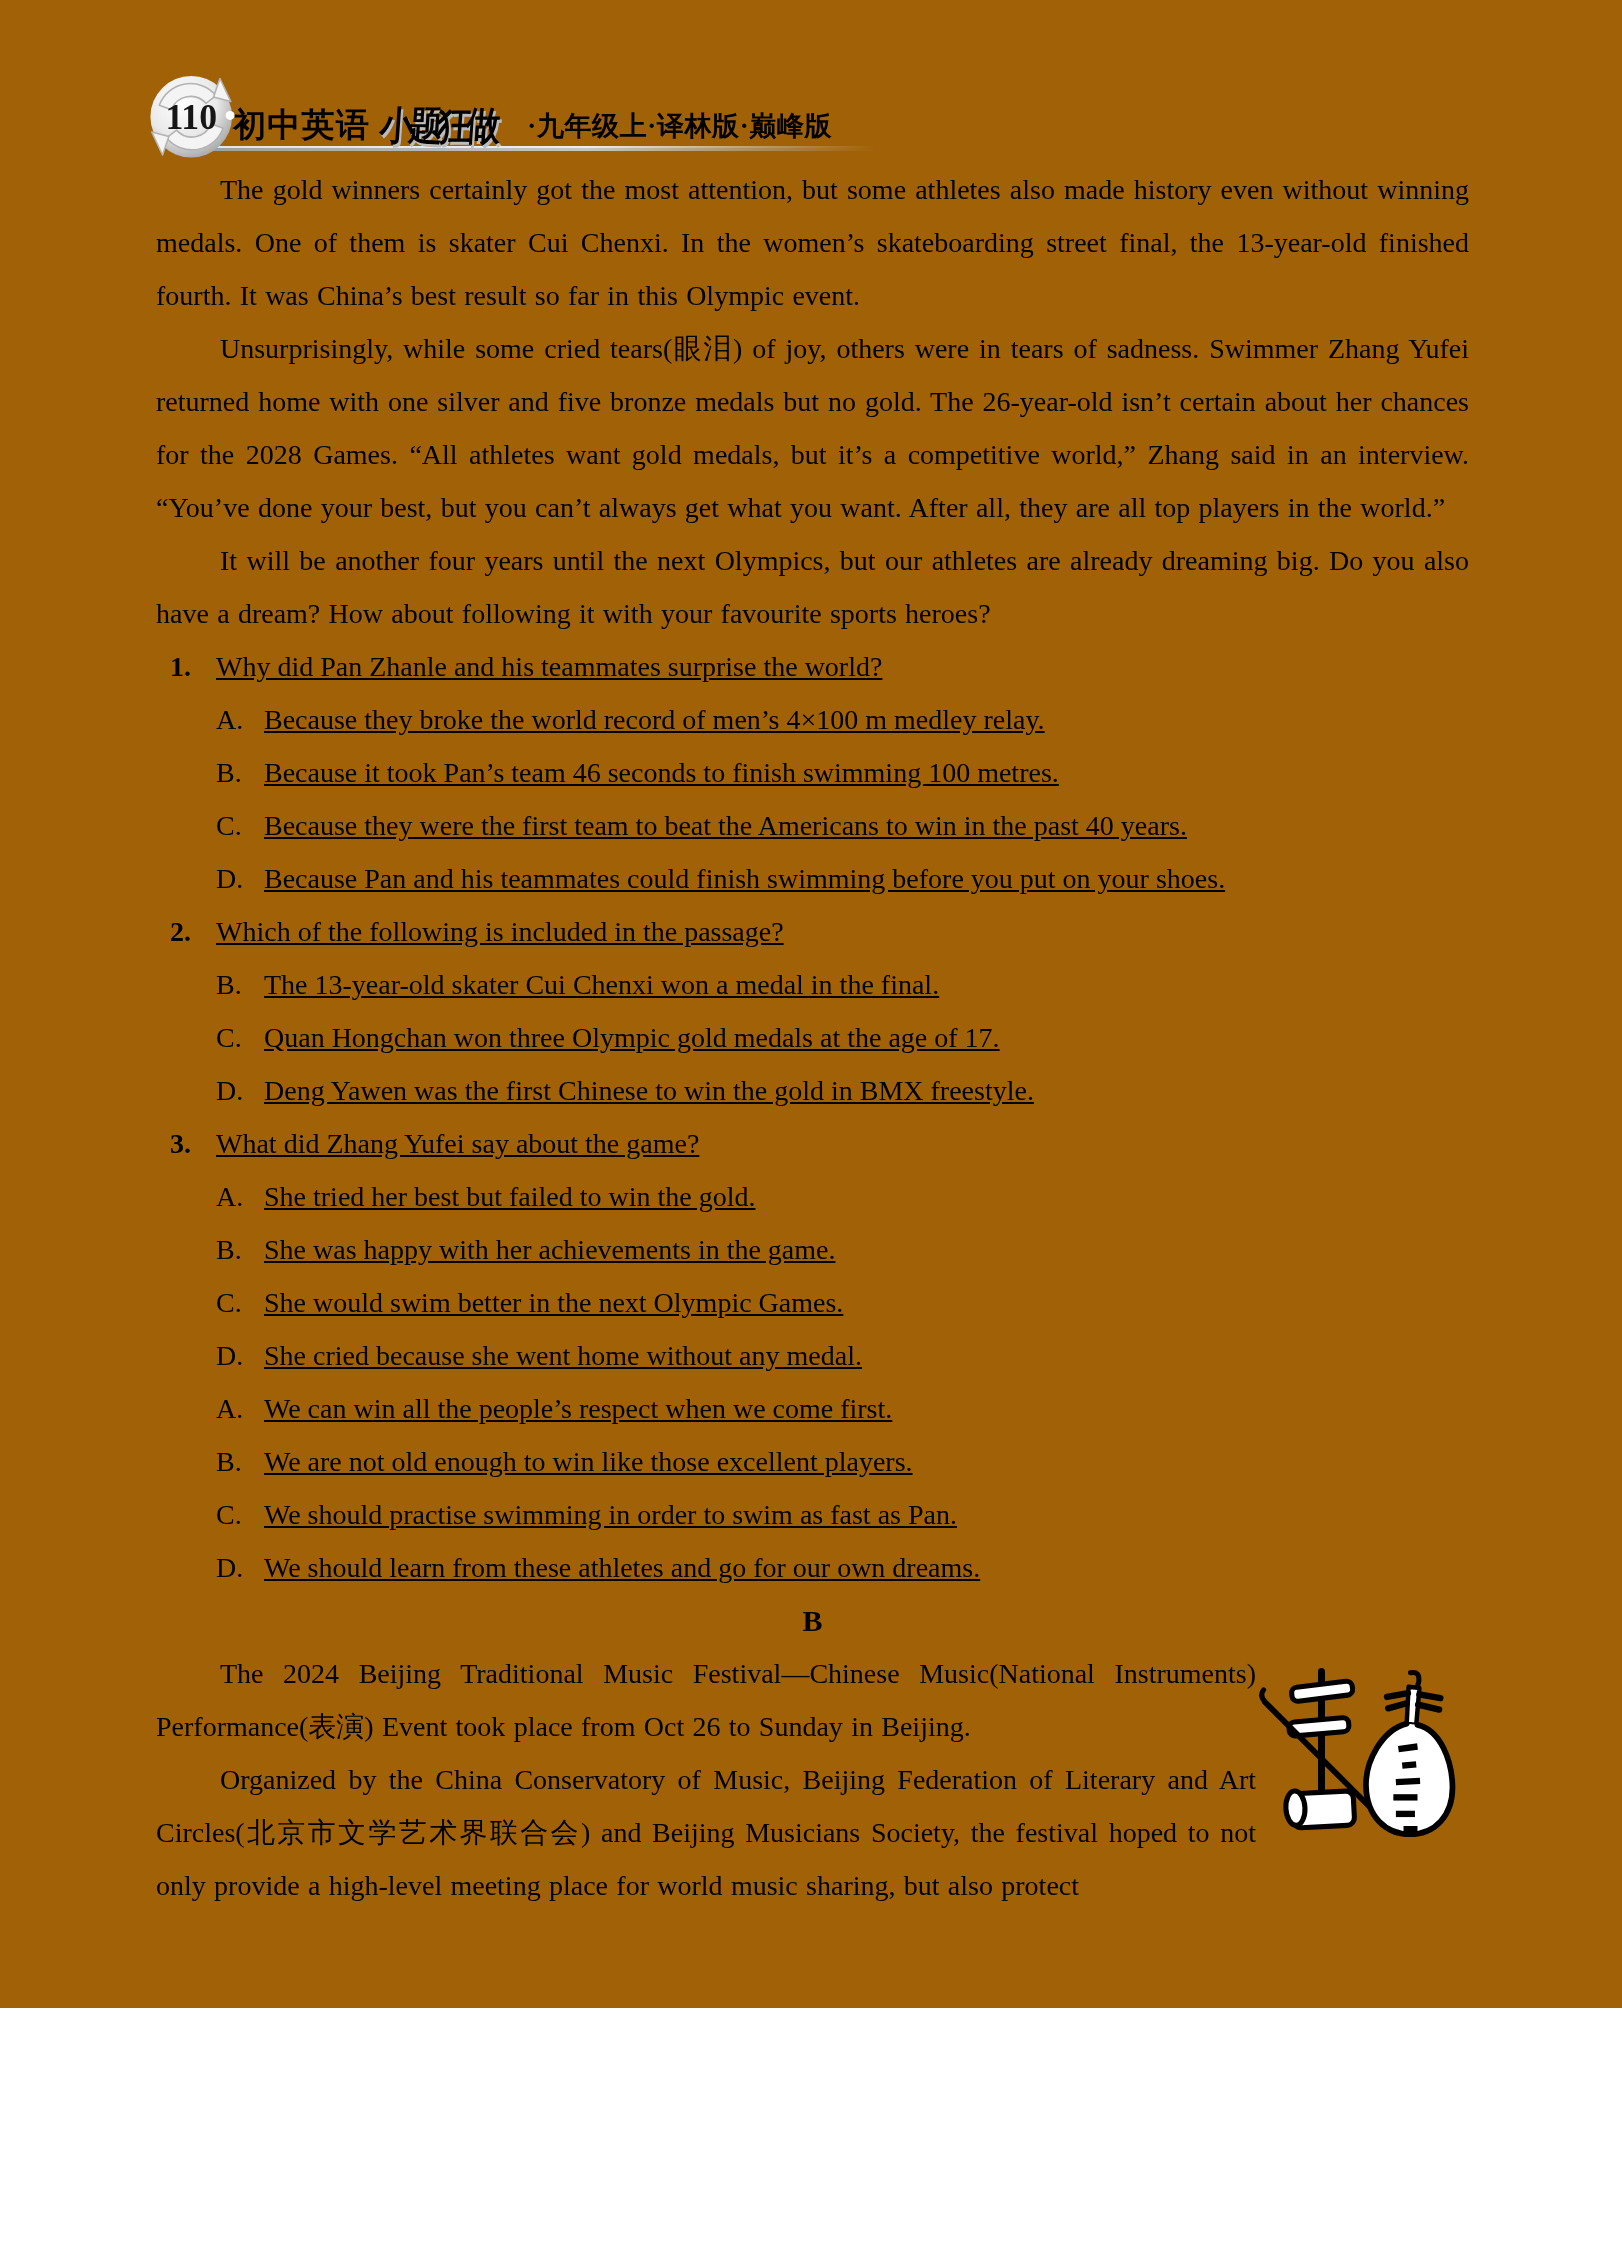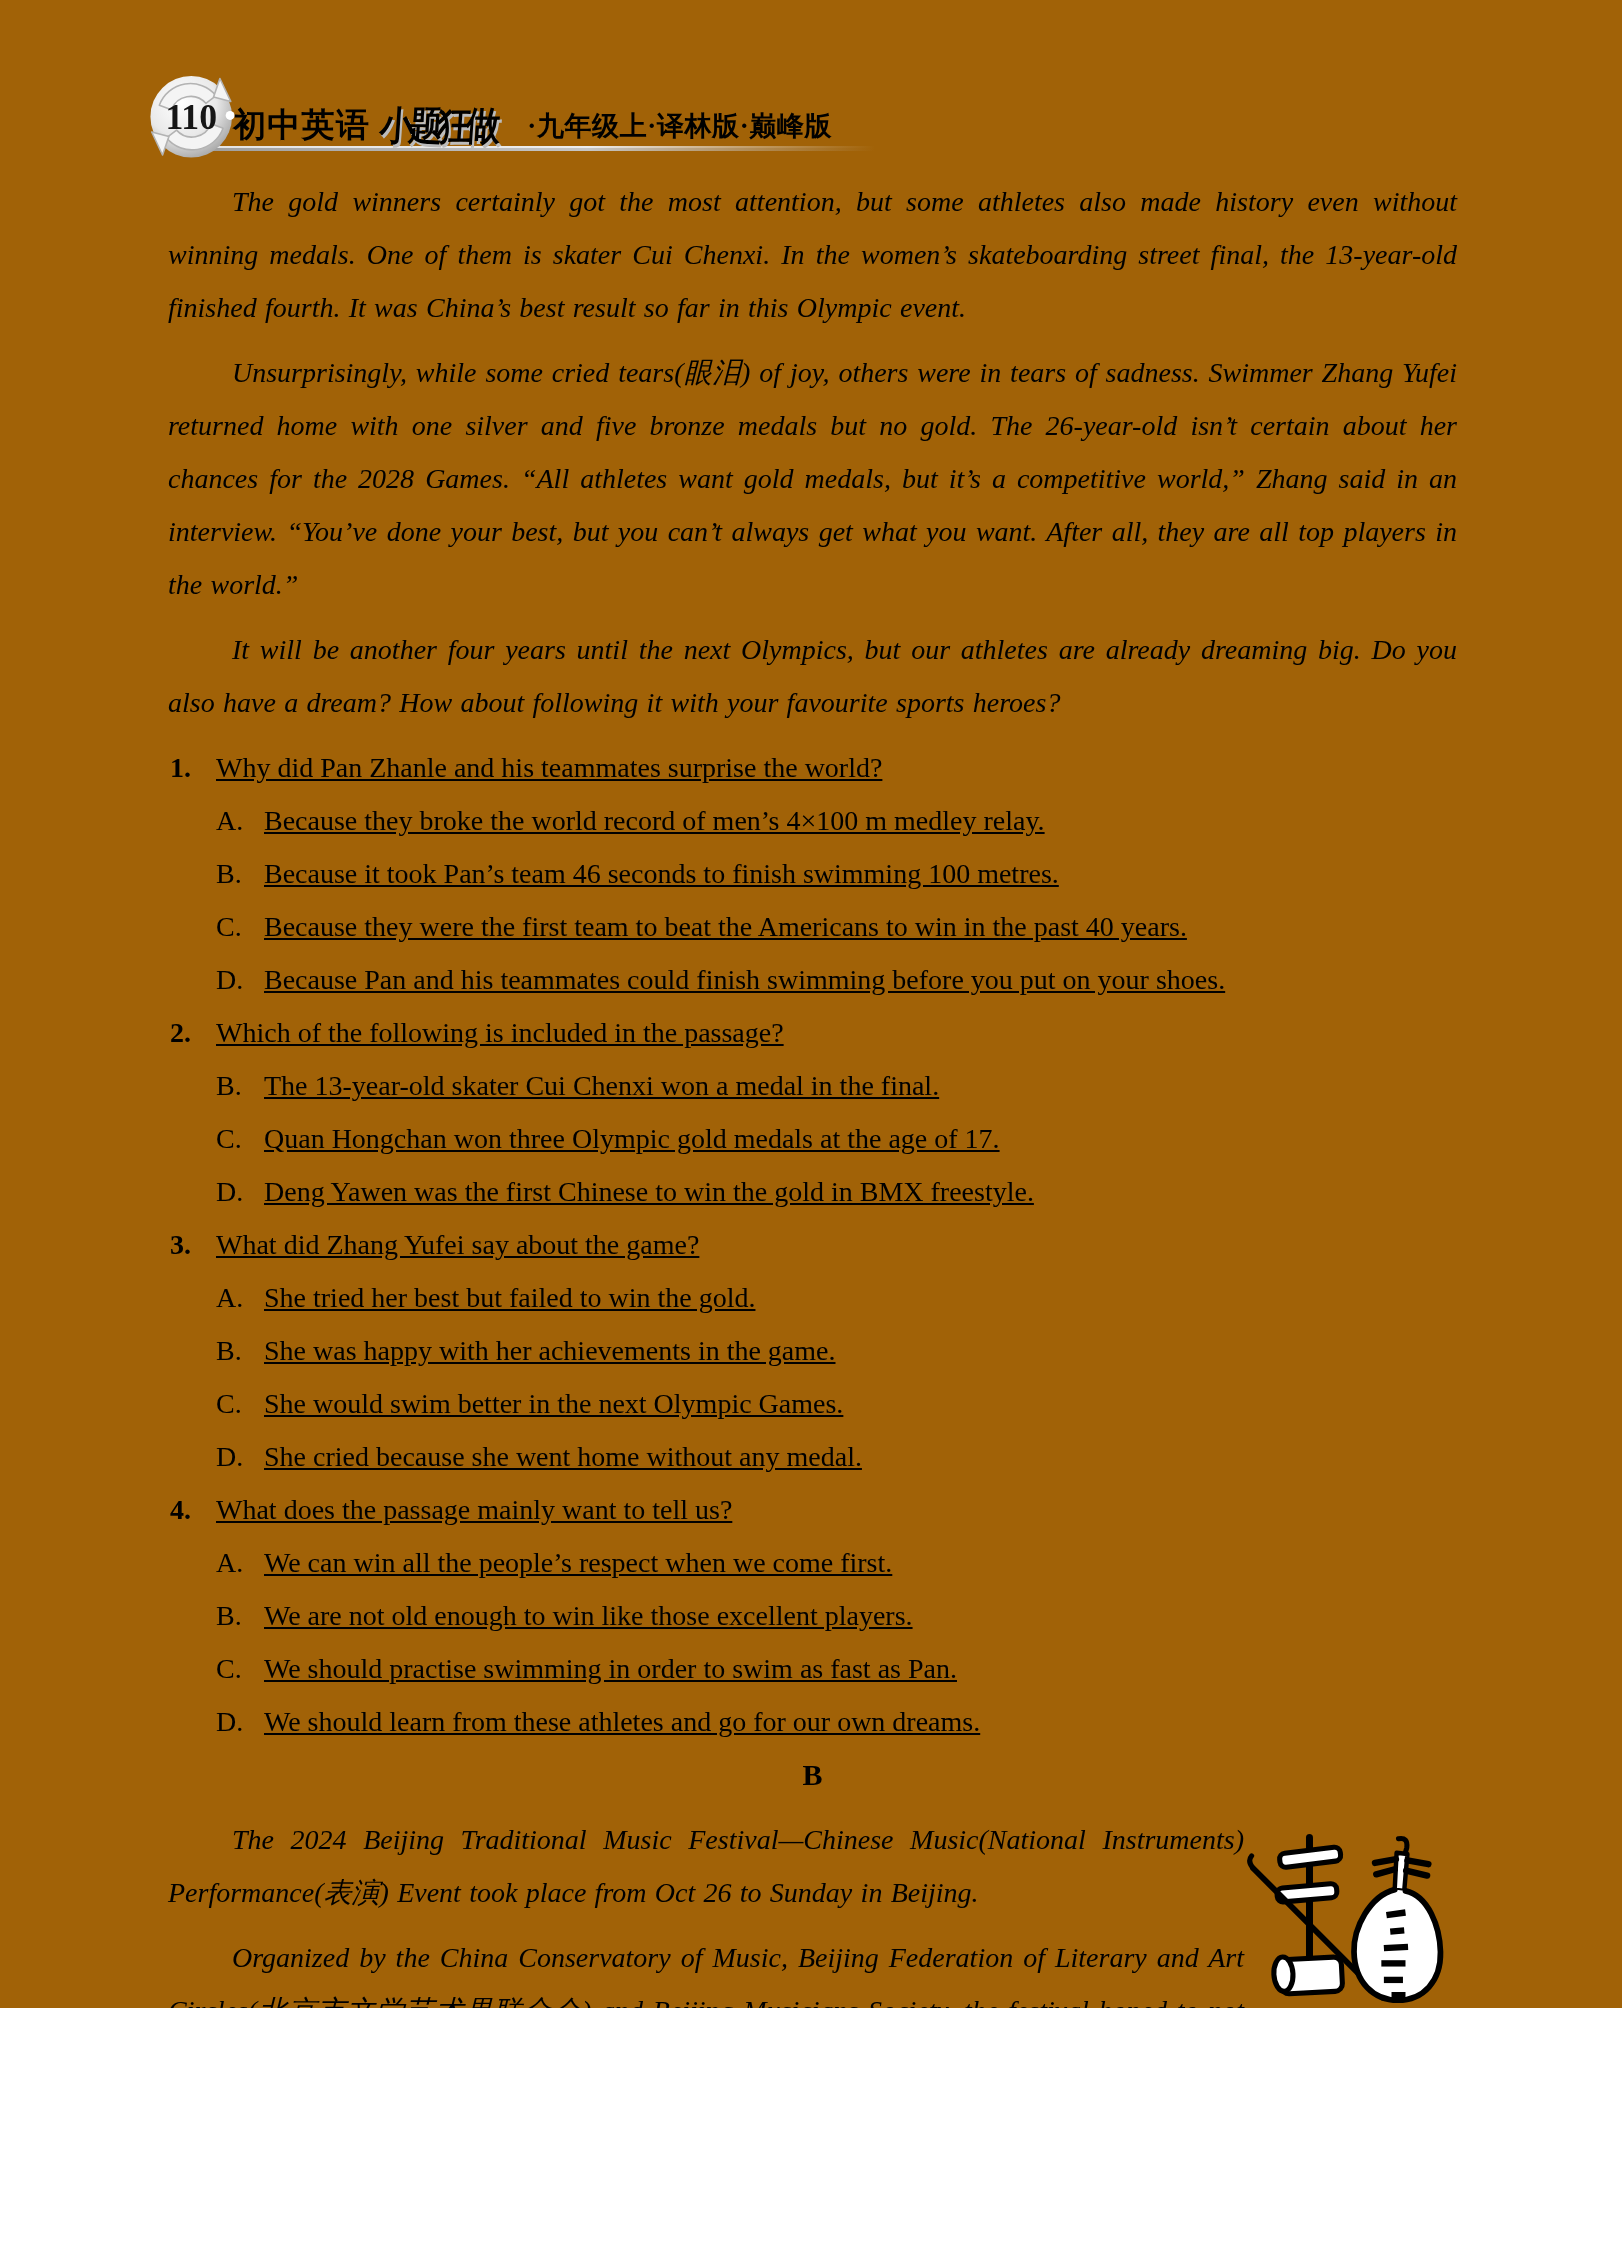--- a/index.html
+++ b/index.html
@@ -15,21 +15,21 @@
   .badge text{font-family:"Liberation Serif","DejaVu Serif",serif;fill:#161616;}
   .header-titles{position:absolute;left:233px;top:95px;height:61px;display:flex;align-items:center;white-space:nowrap;text-align:center;}
   .ht-main{font-size:33px;font-weight:bold;letter-spacing:1.3px;}
   .ht-logo{display:inline-block;font-size:39px;font-weight:bold;letter-spacing:-6.4px;
     margin:0 16.5px 0 10.2px;transform:skewX(-4deg) scaleX(.88);transform-origin:left center;
     text-shadow:2.5px 3.2px 0 #bcbcbc;}
   .ht-sub{font-size:27px;font-weight:bold;letter-spacing:0.6px;}
 
   
   .content{position:absolute;left:156px;top:163px;width:1313px;font-size:28px;line-height:53px;}
-  .para{margin:12px;text-align:justify;text-indent:64px;word-spacing:1.3px;font-style:italic;}
+  .para{margin:0;text-align:justify;text-indent:64px;word-spacing:1.3px;}
   .questions{padding-left:60px;text-align:left;}
   .question{margin:0;text-decoration:underline;}
   .qline{white-space:nowrap;}
   .qnum{display:inline-block;width:46px;margin-left:-46px;font-weight:bold;}
   .opt{white-space:nowrap;}
   .olabel{display:inline-block;width:48px;}
   .bhead{text-align:center;font-weight:bold;font-size:30px;line-height:53px;}
   .illustration{float:right;width:213px;height:211px;padding-top:18px;box-sizing:border-box;}
   .illustration svg{display:block;}
 </style>
@@ -97,23 +97,20 @@
         <div class="qline">
           <span class="qnum">3.</span><span class="qtext">What did Zhang Yufei say about the game?</span>
         </div>
         <div class="opt"><span class="olabel">A.</span><span>She tried her best but failed to win the gold.</span></div>
         <div class="opt"><span class="olabel">B.</span><span>She was happy with her achievements in the game.</span></div>
         <div class="opt"><span class="olabel">C.</span><span>She would swim better in the next Olympic Games.</span></div>
         <div class="opt"><span class="olabel">D.</span><span>She cried because she went home without any medal.</span></div>
       </div>
 
       <div class="question">
-        <div class="qline">
-          <span class="qnum">4.</span><span class="qtext">What does the passage mainly want to tell us?</span>
-        </div>
         <div class="opt"><span class="olabel">A.</span><span>We can win all the people’s respect when we come first.</span></div>
         <div class="opt"><span class="olabel">B.</span><span>We are not old enough to win like those excellent players.</span></div>
         <div class="opt"><span class="olabel">C.</span><span>We should practise swimming in order to swim as fast as Pan.</span></div>
         <div class="opt"><span class="olabel">D.</span><span>We should learn from these athletes and go for our own dreams.</span></div>
       </div>
 
     </section>
 
     <section class="section-b">
       <div class="bhead">B</div>

